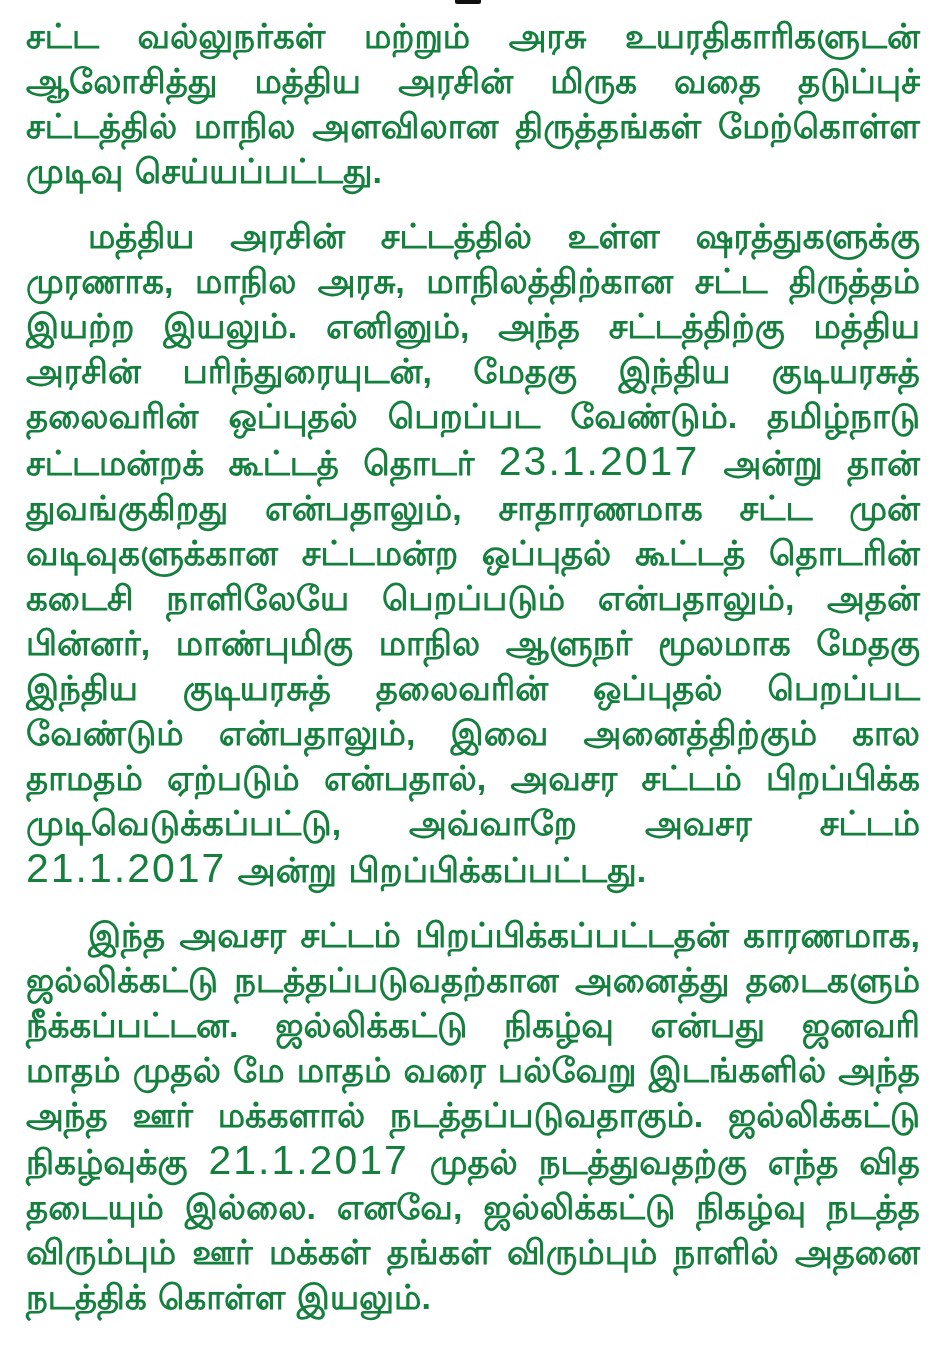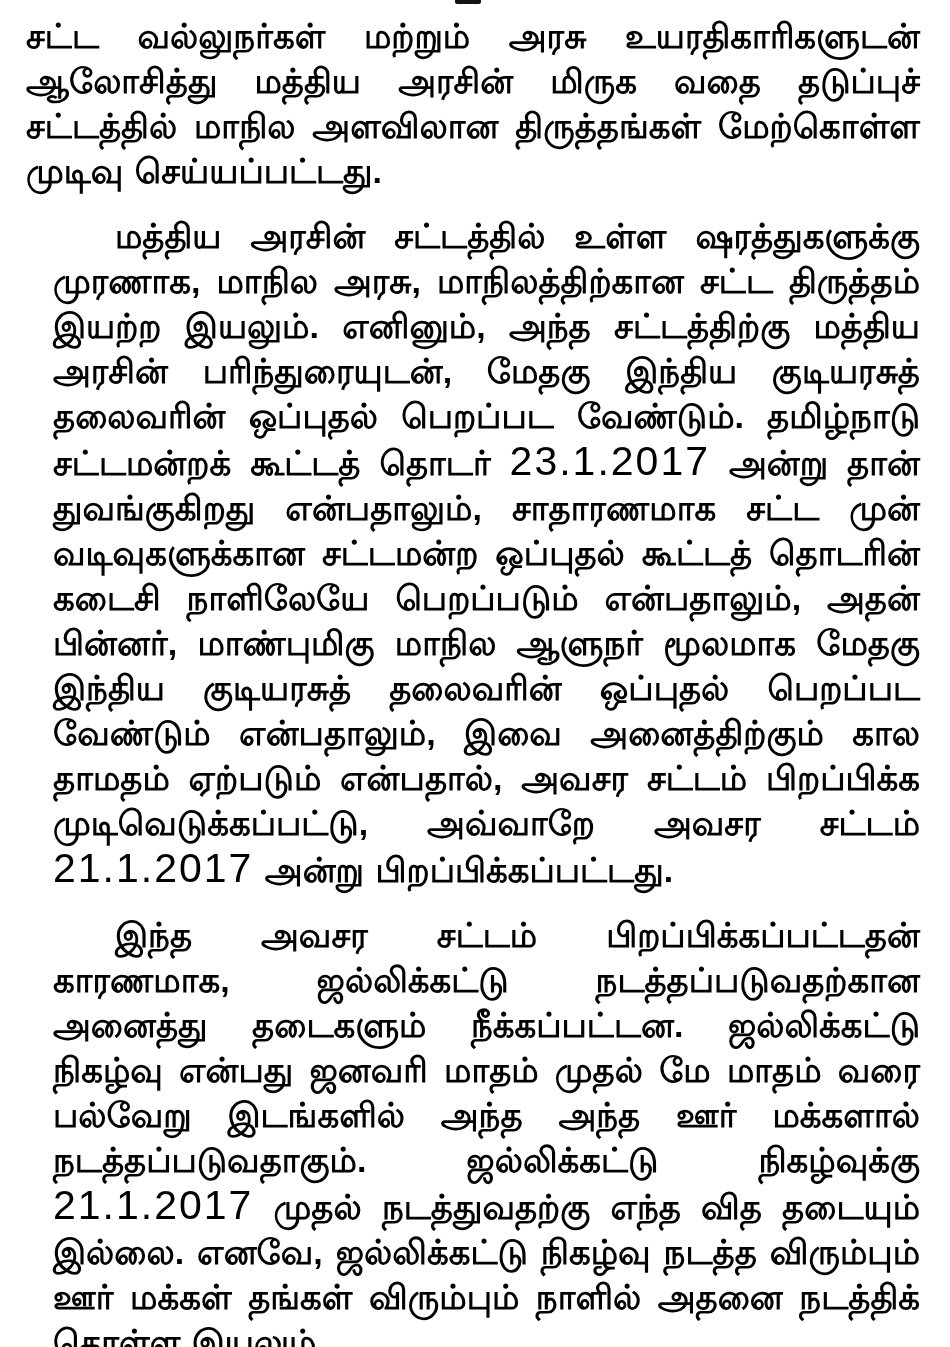--- a/index.html
+++ b/index.html
@@ -36,25 +36,24 @@
   }
   p.para {
     margin: 0;
     text-align: justify;
     text-justify: inter-word;
     font-size: 34px;
     line-height: 45px;
     font-weight: 700;
     letter-spacing: 0px;
     word-spacing: 2px;
-    color: #000000;
+    color: #15803d;
   }
   p.para.indent {
     text-indent: 62px;
-    margin-left: 27px;
   }
   p.para + p.para {
     margin-top: 20px;
   }
   .seg-tamil {
     font-family: "Liberation Sans", sans-serif;
   }
   .seg-date {
     font-family: "Liberation Sans", sans-serif;
     font-weight: 400;

